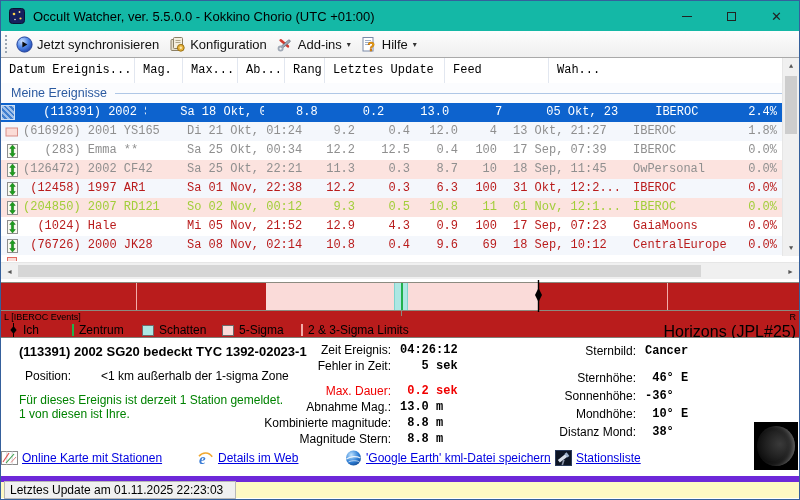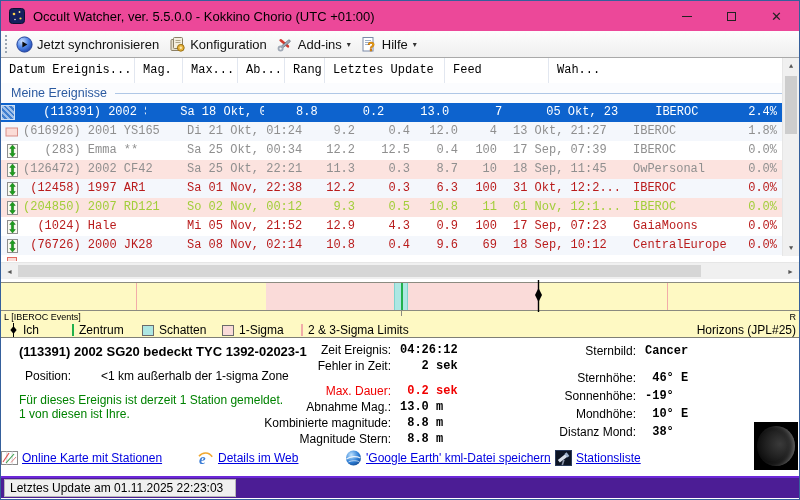--- a/index.html
+++ b/index.html
@@ -1,21 +1,21 @@
 <!DOCTYPE html>
 <html><head>
 <meta charset="utf-8">
 <style>
   html,body{margin:0;padding:0;background:#444;}
   *{box-sizing:border-box;}
   .window{width:800px;height:500px;border:1px solid #35609C;background:#fff;
     font-family:"Liberation Sans",sans-serif;position:relative;overflow:hidden;
     display:flex;flex-direction:column;}
   
-  .titlebar{height:30px;background:#ec4899;display:flex;align-items:center;flex:0 0 auto;}
+  .titlebar{height:30px;background:#14b8a6;display:flex;align-items:center;flex:0 0 auto;}
   .appicon{width:16px;height:16px;margin:0 8px 0 8px;flex:0 0 auto;}
   .titletext{font-size:13px;color:#000;flex:1 1 auto;white-space:nowrap;}
   .wbtns{display:flex;height:100%;}
   .wbtn{width:45px;height:100%;display:flex;align-items:center;justify-content:center;cursor:default;}
   .glyph-min{width:10px;height:0;border-top:1px solid #222;}
   .glyph-max{width:9px;height:9px;border:1px solid #222;}
   .glyph-close{font-size:13px;color:#222;line-height:1;}
   
   .toolbar{height:27px;border-bottom:1px solid #A9A9A9;background:linear-gradient(#FDFDFD,#EFEFEF);
     display:flex;align-items:center;padding-left:3px;flex:0 0 auto;}
@@ -77,21 +77,21 @@
   .lrstrip{height:12px;position:relative;font-size:9px;color:#000;}
   .lrl{position:absolute;left:3px;top:1px;}
   .lrr{position:absolute;right:3px;top:1px;}
   .centertick{position:absolute;top:0;width:1px;height:5px;background:#8B8B80;}
   .legend{height:15px;position:relative;border-bottom:1px solid #7F7F76;font-size:12px;color:#000;}
   .litem{position:absolute;top:0;display:flex;align-items:center;gap:5px;height:14px;}
   .sw-greenline{width:2px;height:12px;background:#22B14C;}
   .sw-cyanbox{width:12px;height:11px;background:#ADE7E3;border:1px solid #6B6B6B;}
   .sw-pinkbox{width:12px;height:11px;background:#FADBD9;border:1px solid #6B6B6B;}
   .sw-pinkline{width:2px;height:12px;background:#F2ACA9;}
-  .horizons{position:absolute;right:3px;top:0;font-size:12px;}
+  .horizons{position:absolute;right:3px;top:0;font-size:16px;}
   
   .details{height:138px;position:relative;background:#fff;flex:0 0 auto;font-size:12px;color:#000;}
   .dtitle{position:absolute;left:18px;top:6px;font-size:13px;font-weight:bold;white-space:nowrap;}
   .dpos-label{position:absolute;left:24px;top:31px;}
   .dpos-value{position:absolute;left:100px;top:31px;}
   .dnote1{position:absolute;left:18px;top:55px;color:#008200;}
   .dnote2{position:absolute;left:18px;top:69px;color:#008200;}
   .pairs{position:absolute;display:flex;flex-direction:column;}
   .pairrow{display:flex;height:16px;line-height:16px;align-items:center;}
   .pairrow.gap{margin-top:9px;}
@@ -105,21 +105,21 @@
   .red{color:#F00000;}
   .moon{position:absolute;right:1px;top:84px;width:44px;height:48px;background:#000;display:flex;align-items:center;justify-content:center;}
   .mooncircle{width:38px;height:40px;border-radius:50%;
     background:radial-gradient(circle at 60% 45%, #3A3A3A 0%, #202020 45%, #0C0C0C 75%);
     box-shadow:inset -4px 0 5px -2px #6A6A6A;}
   .linksrow{position:absolute;left:0;right:0;bottom:8px;height:18px;}
   .link{position:absolute;display:flex;align-items:center;gap:4px;font-size:12px;color:#0000E0;cursor:default;}
   .link .ltxt{text-decoration:underline;white-space:nowrap;}
   .link .ic{width:17px;height:16px;display:inline-flex;}
   
-  .statusbar{height:22px;background:#4c1d95;border-top:2px solid #6d28d9;flex:0 0 auto;display:flex;align-items:center;}
+  .statusbar{height:22px;background:#fef9c3;border-top:6px solid #6d28d9;flex:0 0 auto;display:flex;align-items:center;}
   .statuspanel{margin-left:3px;width:232px;height:18px;border:1px solid #B7B7B7;background:#F0F0F0;
     font-size:12px;color:#000;line-height:16px;padding-left:5px;white-space:nowrap;overflow:hidden;}
   .ic svg{display:block;}
 </style>
 </head>
 <body>
 
 <div class="window">
 
   <div class="titlebar">
@@ -260,21 +260,21 @@
   </div>
 
   <div class="hscroll">
     <div class="harrow" style="left:0">◄</div>
     <div class="hthumb"></div>
     <div class="harrow" style="right:0">►</div>
   </div>
 
   <div class="gapstrip"></div>
 
-  <div class="graphband" style="background: #fef9c3;">
+  <div class="graphband" style="background: #b91c1c;">
     <div class="graphbox">
       <div class="sigma1" style="left: 33.2%; width: 34.1%; background: rgb(250, 219, 217);"></div>
       <div class="shadowband" style="left: 49.2%; width: 1.8%; background: rgb(173, 231, 227);"></div>
       <div class="centerline" style="left: 50.1%; background: rgb(34, 177, 76);"></div>
       <div class="sigline" style="left: 16.9%; background: rgb(242, 172, 169);"></div>
       <div class="sigline" style="left: 83.5%; background: rgb(242, 172, 169);"></div>
       <div class="ichmark ic" style="left: 67.3%;">
           <svg width="9" height="32" viewBox="0 0 9 32">
             <line x1="4.5" y1="0" x2="4.5" y2="32" stroke="#000" stroke-width="1.4"></line>
             <path d="M4.5 8 L8 15 L4.5 22 L1 15 Z" fill="#000"></path>
@@ -300,21 +300,21 @@
         <span class="litem" style="left: 71px;">
           <span class="sw-greenline"></span>
           <span>Zentrum</span>
         </span>
         <span class="litem" style="left: 141px;">
           <span class="sw-cyanbox"></span>
           <span>Schatten</span>
         </span>
         <span class="litem" style="left: 221px;">
           <span class="sw-pinkbox"></span>
-          <span>1-Sigma</span>
+          <span>5-Sigma</span>
         </span>
         <span class="litem" style="left: 300px;">
           <span class="sw-pinkline"></span>
           <span>2 &amp; 3-Sigma Limits</span>
         </span>
       </div>
   </div>
 
   <div class="details">
     <div class="dtitle">(113391) 2002 SG20 bedeckt TYC 1392-02023-1</div>
@@ -322,21 +322,21 @@
     <div class="dpos-value">&lt;1 km außerhalb der 1-sigma Zone</div>
     <div class="dnote1">Für dieses Ereignis ist derzeit 1 Station gemeldet.</div>
     <div class="dnote2">1 von diesen ist Ihre.</div>
     <div class="pairs mid">
         <div class="pairrow">
           <span class="plabel">Zeit Ereignis:</span>
           <span class="pvalue">04:26:12</span>
         </div>
         <div class="pairrow">
           <span class="plabel">Fehler in Zeit:</span>
-          <span class="pvalue">   2 sek</span>
+          <span class="pvalue">   5 sek</span>
         </div>
         <div class="pairrow gap">
           <span class="plabel red">Max. Dauer:</span>
           <span class="pvalue red"> 0.2 sek</span>
         </div>
         <div class="pairrow">
           <span class="plabel">Abnahme Mag.:</span>
           <span class="pvalue">13.0 m</span>
         </div>
         <div class="pairrow">
@@ -352,21 +352,21 @@
         <div class="pairrow">
           <span class="plabel">Sternbild:</span>
           <span class="pvalue">Cancer</span>
         </div>
         <div class="pairrow gap">
           <span class="plabel">Sternhöhe:</span>
           <span class="pvalue"> 46° E</span>
         </div>
         <div class="pairrow">
           <span class="plabel">Sonnenhöhe:</span>
-          <span class="pvalue">-19°</span>
+          <span class="pvalue">-36°</span>
         </div>
         <div class="pairrow">
           <span class="plabel">Mondhöhe:</span>
           <span class="pvalue"> 10° E</span>
         </div>
         <div class="pairrow">
           <span class="plabel">Distanz Mond:</span>
           <span class="pvalue"> 38°</span>
         </div>
       </div>

